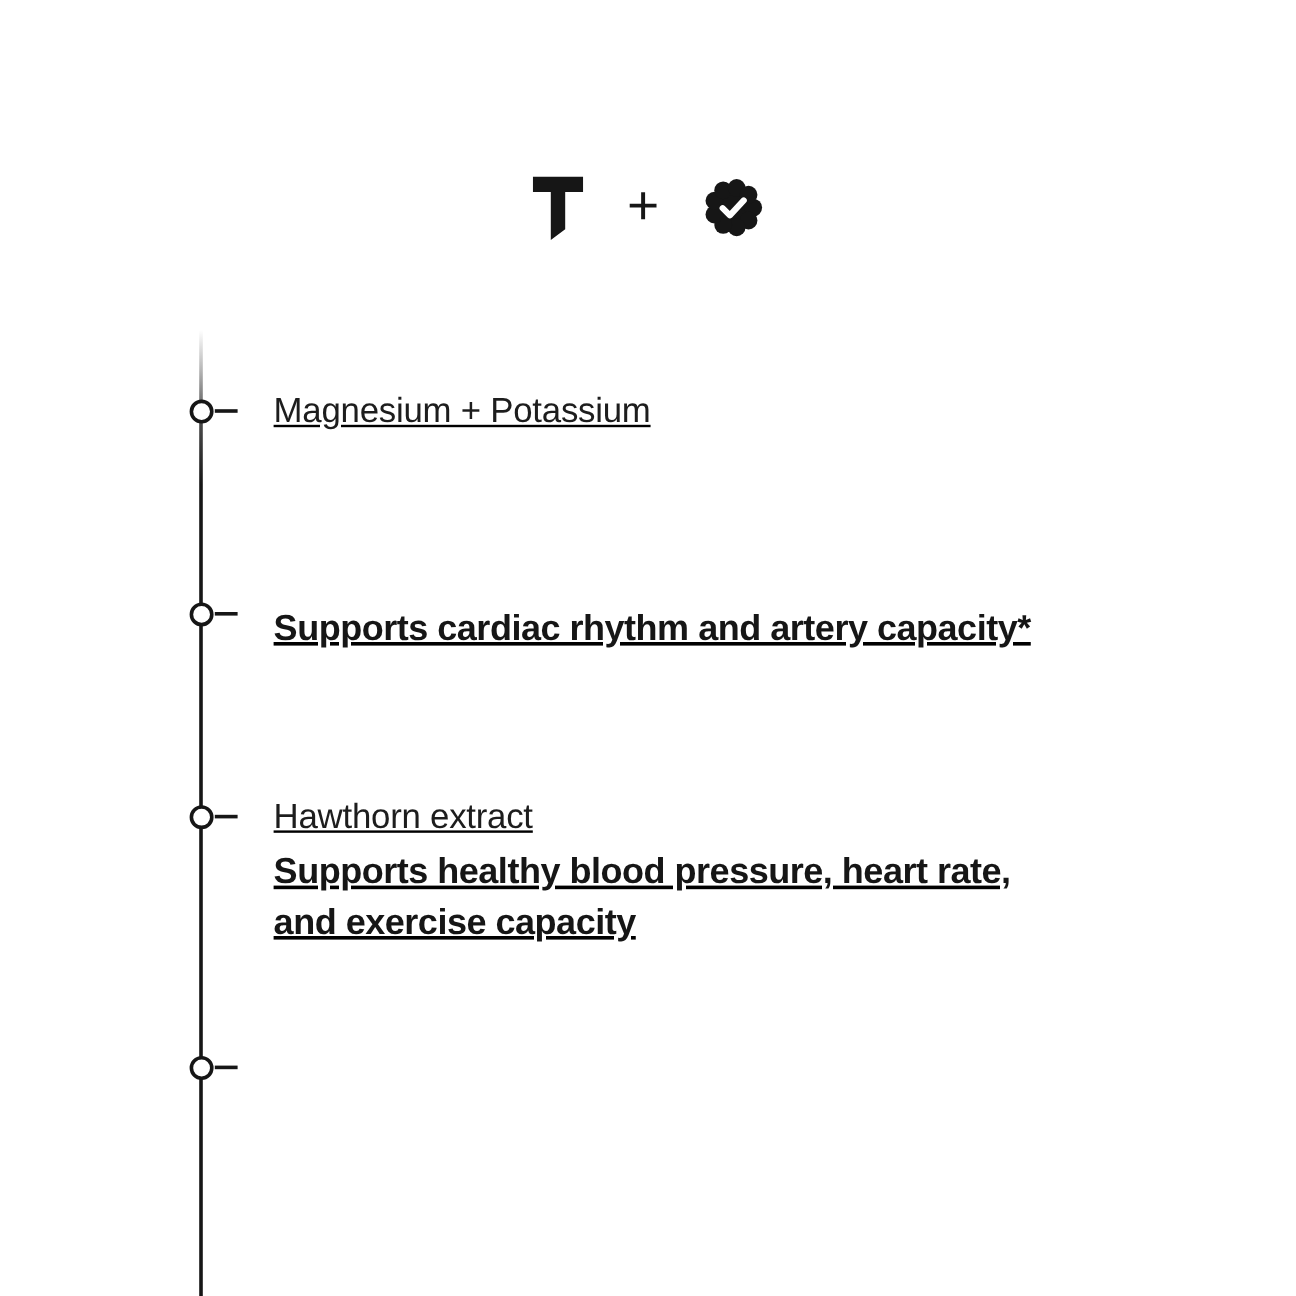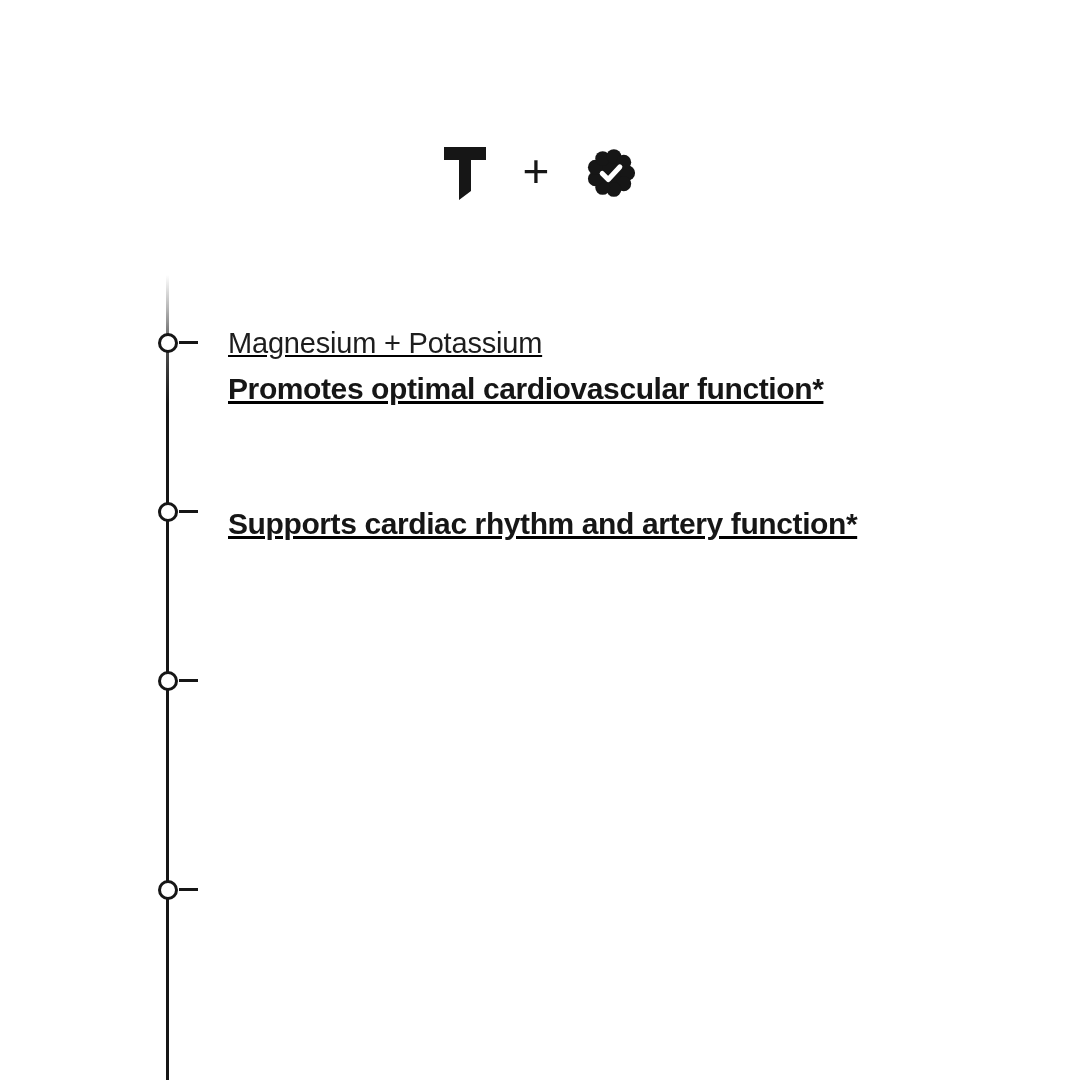--- a/index.html
+++ b/index.html
@@ -133,35 +133,39 @@
   </header>
 
   <div class="timeline">
     <div class="timeline-line"></div>
 
     <section class="item" style="top:326px">
       <span class="node"></span>
       <span class="tick"></span>
       <div class="content">
         <h2 class="title">Magnesium + Potassium</h2>
-        <p class="desc">Promotes optimal cardiovascular function*</p>
       </div>
     </section>
 
     <section class="item" style="top:495px">
       <span class="node"></span>
       <span class="tick"></span>
       <div class="content">
-        <p class="desc">Supports cardiac rhythm and artery function*</p>
+        <p class="desc">Supports cardiac rhythm and artery capacity*</p>
       </div>
     </section>
 
     <section class="item" style="top:664px">
       <span class="node"></span>
       <span class="tick"></span>
+      <div class="content">
+        <h2 class="title">Hawthorn extract</h2>
+        <p class="desc">Supports healthy blood pressure, heart rate,
+and exercise capacity</p>
+      </div>
     </section>
 
     <section class="item" style="top:873px">
       <span class="node"></span>
       <span class="tick"></span>
     </section>
   </div>
 
 </div>
 

